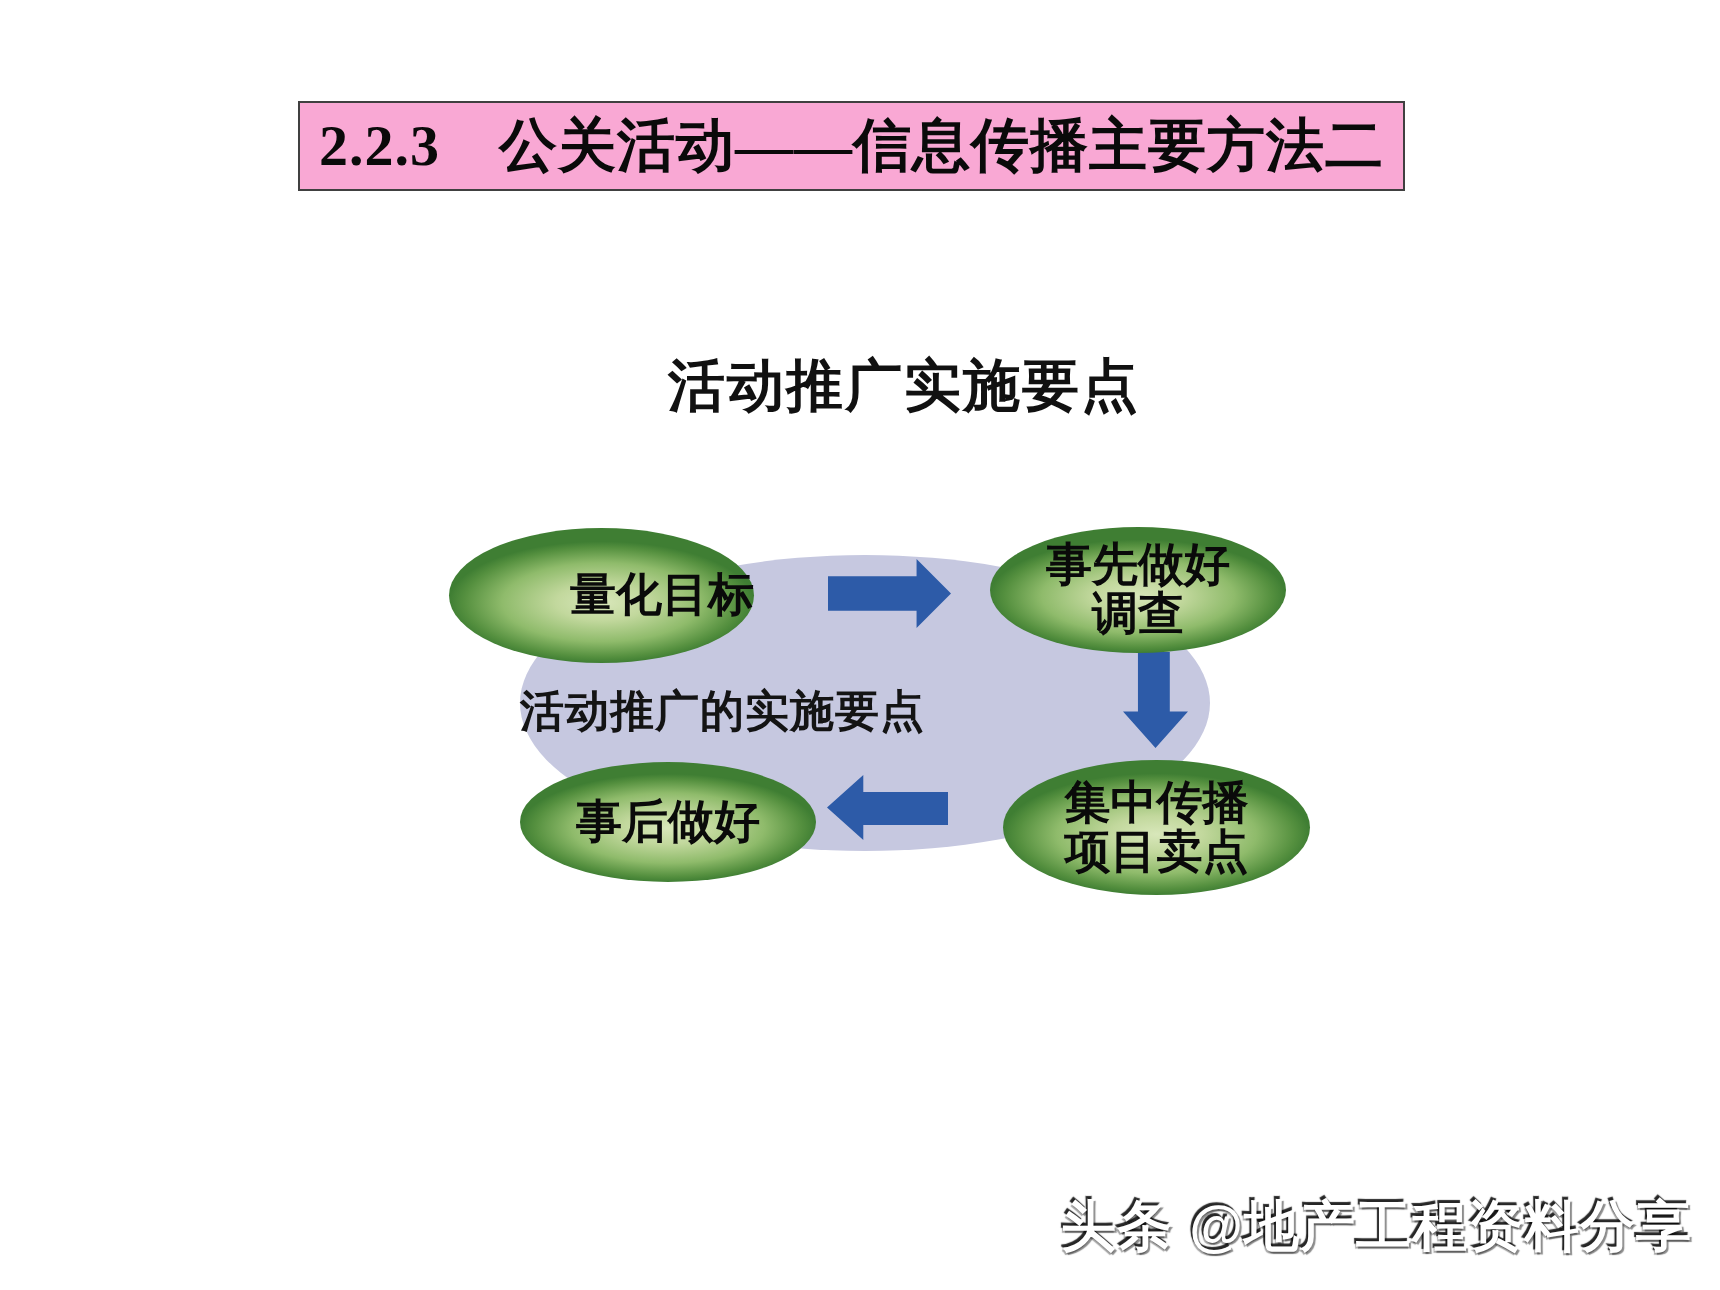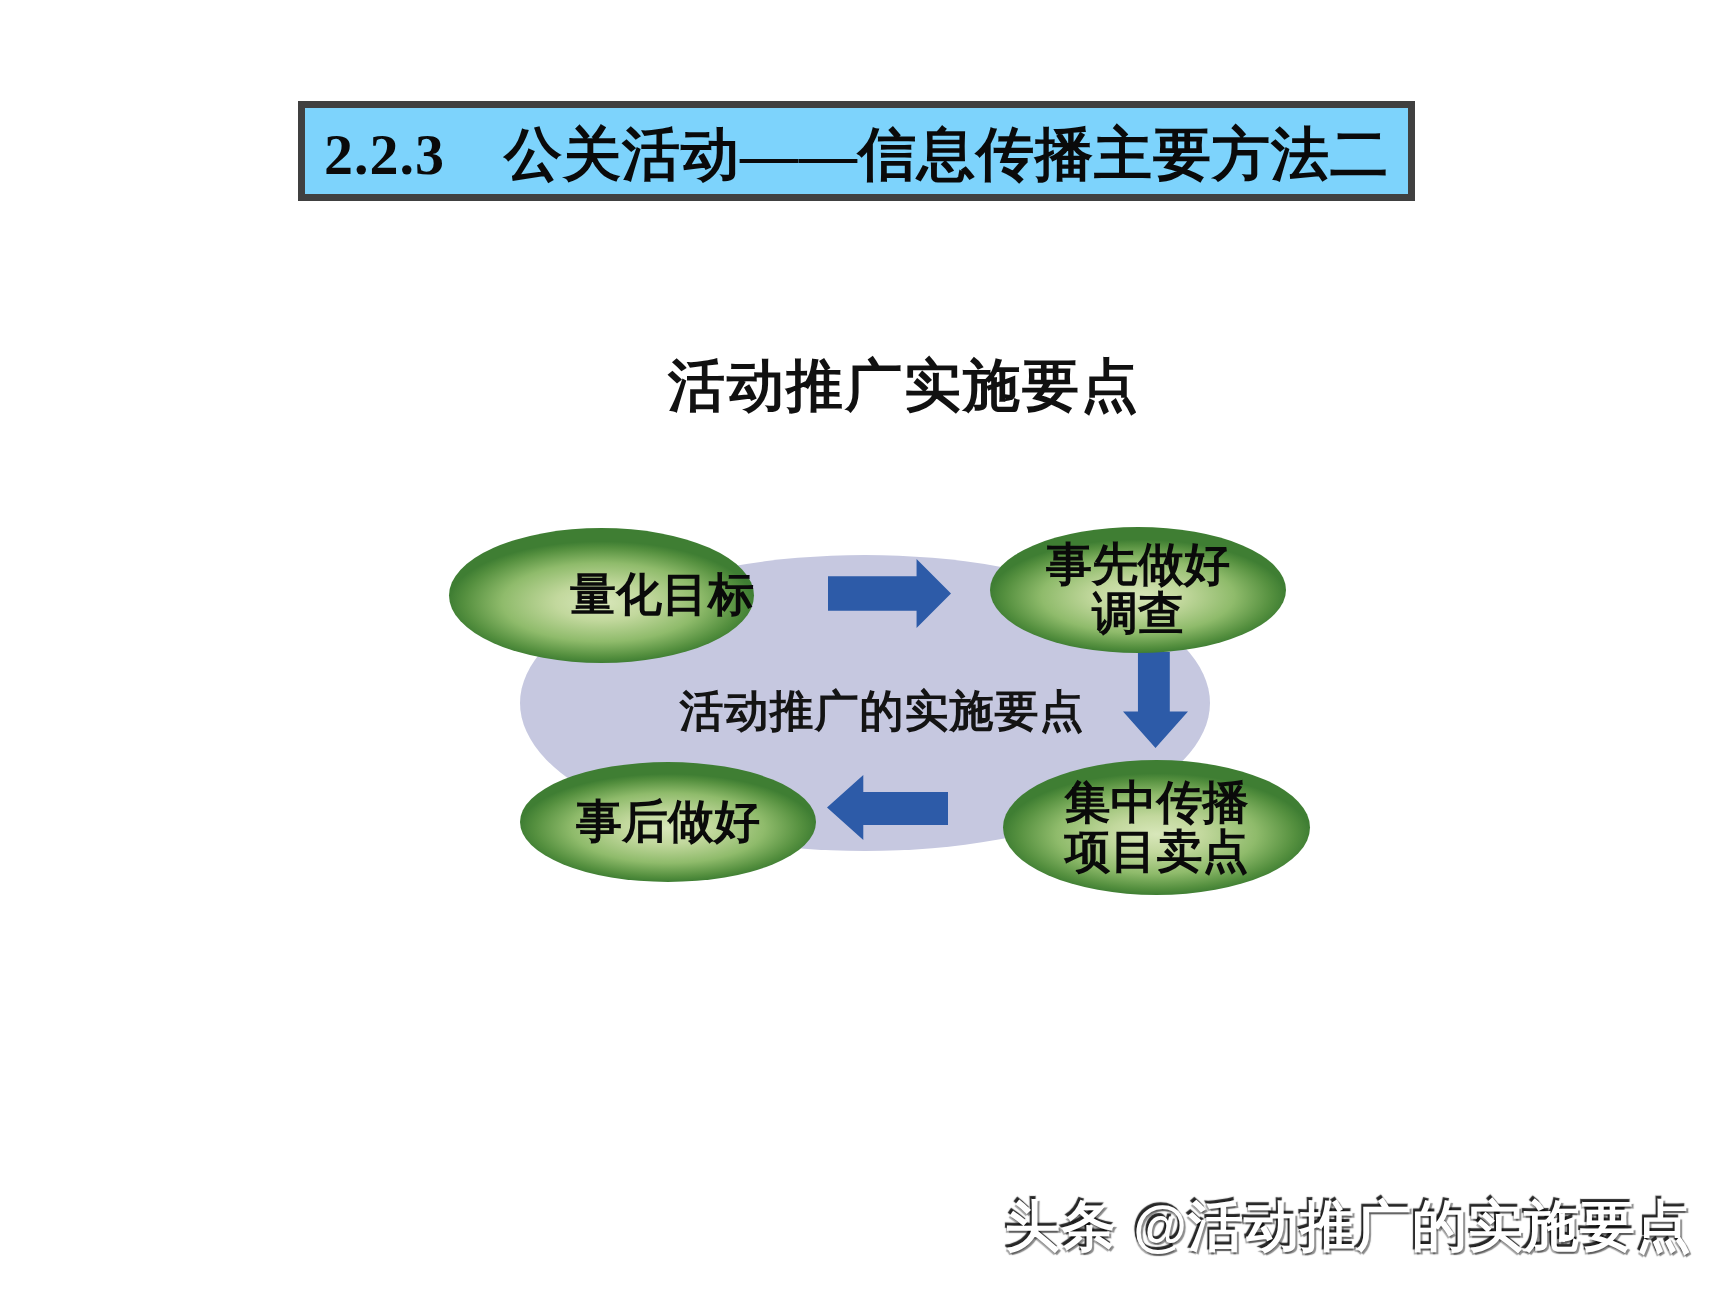--- a/index.html
+++ b/index.html
@@ -8,23 +8,23 @@
     background: #ffffff;
     font-family: "Liberation Serif", "DejaVu Serif", serif;
     overflow: hidden;
   }
   .page { position: relative; width: 1720px; height: 1290px; }
 
   
   .title-bar {
     position: absolute; left: 298px; top: 101px;
     width: 1103px; height: 86px;
-    background: #7dd3fc;
-    border: 7px solid #404040;
-    display: flex; align-items: flex-end; justify-content: center;
+    background: #f9a8d4;
+    border: 2px solid #404040;
+    display: flex; align-items: center; justify-content: center;
   }
   .title-bar .title-text {
     font-size: 58px; font-weight: 700; color: #0a0a0a;
     letter-spacing: 1px; white-space: nowrap;
   }
 
   
   .subtitle {
     position: absolute; left: 0; top: 348px; width: 1720px;
     text-align: center;
@@ -37,21 +37,21 @@
   .diagram { position: absolute; left: 0; top: 0; width: 1720px; height: 1290px; }
 
   .big-ellipse {
     position: absolute; left: 520px; top: 555px;
     width: 690px; height: 296px;
     background: #c6c8e0;
     border-radius: 50%;
   }
   .center-label {
     position: absolute; left: 520px; top: 682px; width: 724px;
-    text-align: center;
+    text-align: left;
     font-size: 44px; font-weight: 700; color: #141414;
     letter-spacing: 1px; white-space: nowrap;
   }
 
   .node {
     position: absolute;
     border-radius: 50%;
     background: radial-gradient(closest-side at 50% 55%,
       #d8e7ba 0%, #c2d89d 30%, #8fbb6b 65%, #55903f 90%, #3f7e33 100%);
     display: flex; flex-direction: column;
@@ -124,15 +124,15 @@
       <div>事先做好</div>
       <div>调查</div>
     </div>
 
     <div class="node node-bl">
       <div>事后做好</div>
     </div>
 
   </div>
 
-  <div class="watermark">头条 @活动推广的实施要点</div>
+  <div class="watermark">头条 @地产工程资料分享</div>
 
 </div>
 
 </body></html>

